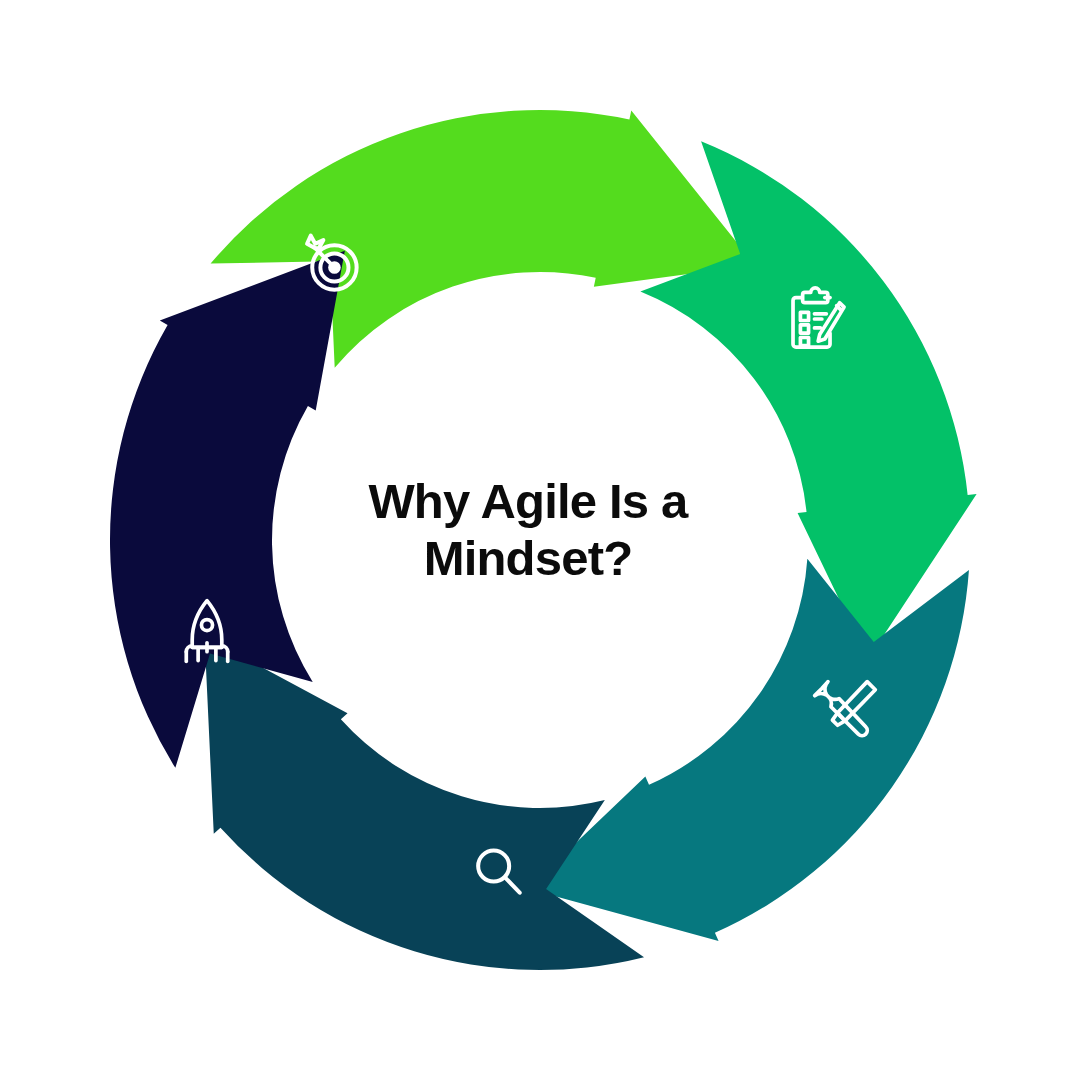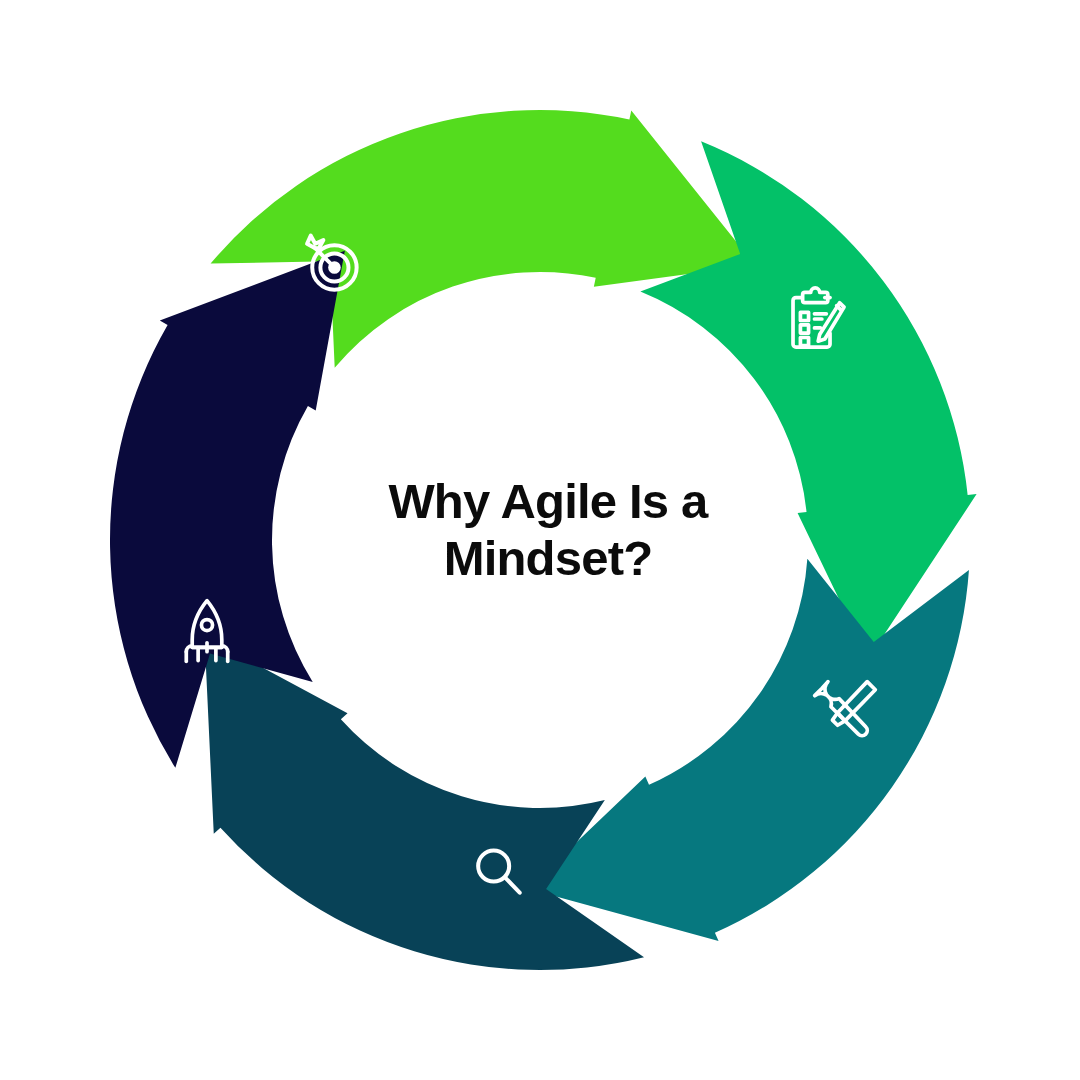--- a/index.html
+++ b/index.html
@@ -22,21 +22,21 @@
   #cycle-svg {
     position: absolute;
     top: 0;
     left: 0;
     width: 1080px;
     height: 1080px;
     display: block;
   }
   #center-label {
     position: absolute;
-    left: 298px;
+    left: 278px;
     top: 440px;
     width: 500px;
     height: 180px;
     display: flex;
     align-items: center;
     justify-content: center;
     text-align: center;
     pointer-events: none;
   }
   #center-label .title-text {

